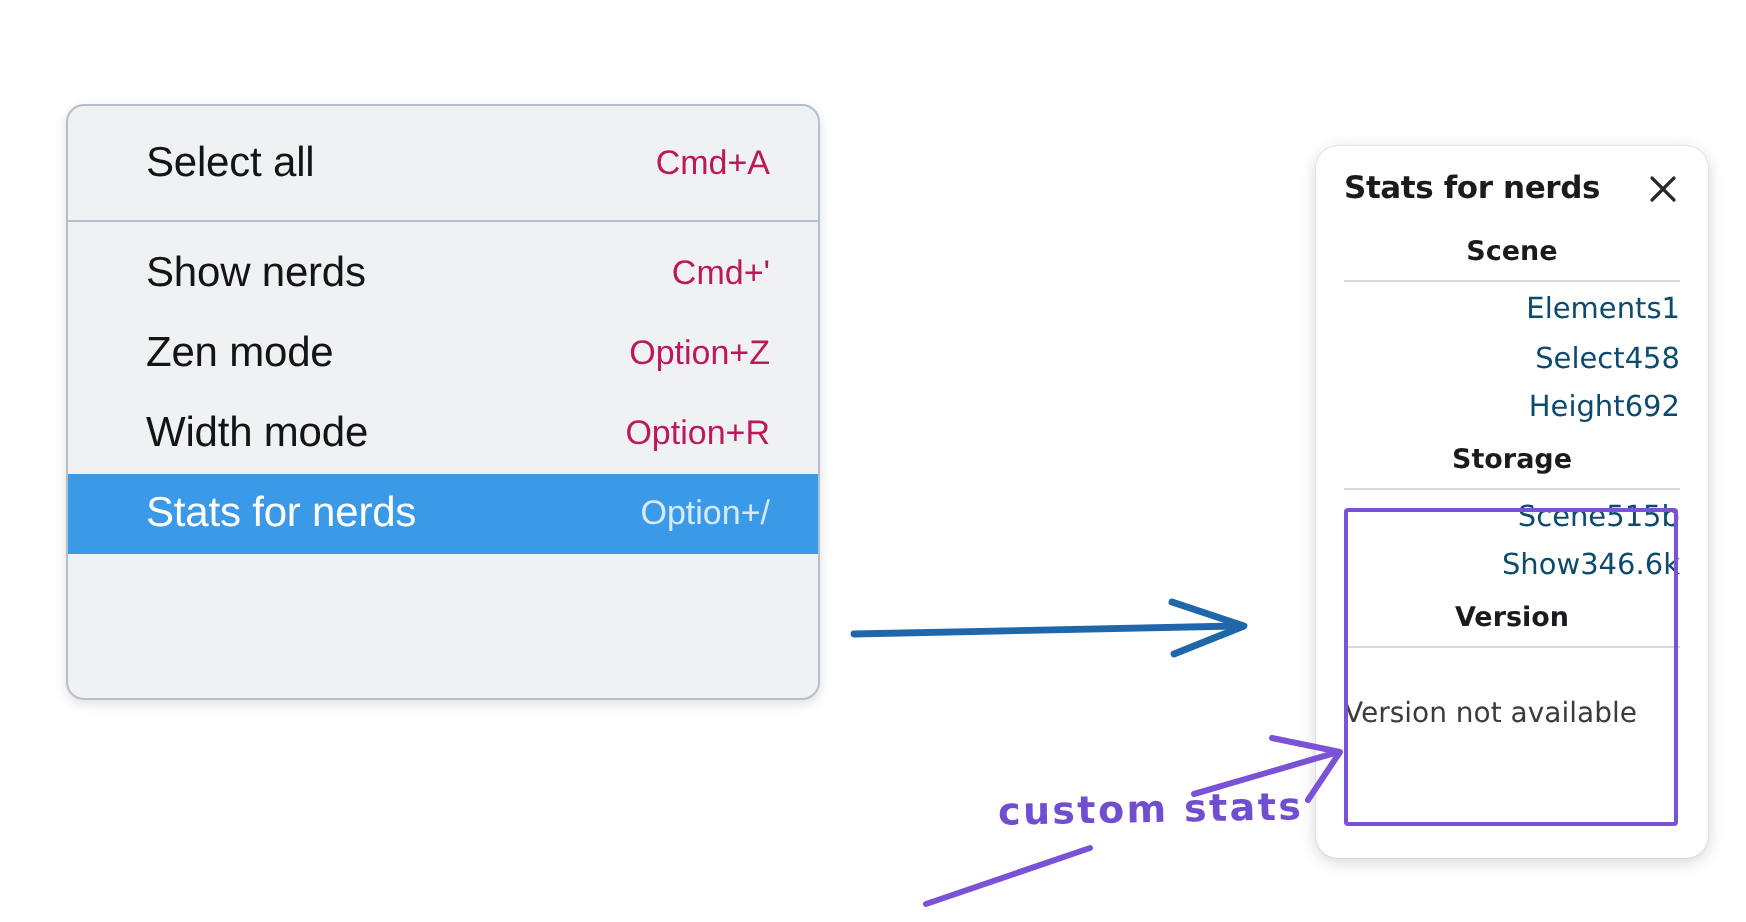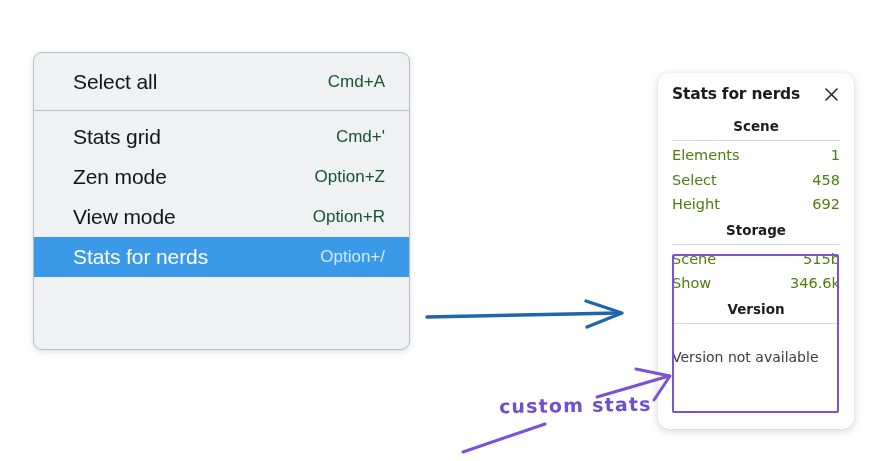--- a/index.html
+++ b/index.html
@@ -58,21 +58,21 @@
     background: #3b9ae8;
   }
   .menu-label {
     font-size: 21px;
     color: #111418;
     letter-spacing: -0.1px;
     white-space: nowrap;
   }
   .menu-shortcut {
     font-size: 17px;
-    color: #14532d;
+    color: #be185d;
     white-space: nowrap;
   }
   .menu-item.highlighted .menu-label { color: #ffffff; }
   .menu-item.highlighted .menu-shortcut { color: #d7eafb; }
 
   
   .stats-panel {
     position: absolute;
     left: 658px;
     top: 73px;
@@ -114,23 +114,23 @@
     padding: 5px 0 6px 0;
   }
   .stats-rule {
     height: 1px;
     background: #d8d8dc;
     margin: 0 0 2px 0;
   }
   .stats-row {
     display: flex;
     align-items: center;
-    justify-content: space-between;
+    justify-content: flex-end;
     font-size: 14.5px;
-    color: #4d7c0f;
+    color: #0c4a6e;
     padding: 3px 0;
     line-height: 1.28;
   }
   .stats-row .k { white-space: nowrap; }
   .stats-row .v { white-space: nowrap; }
   .stats-note {
     font-size: 14px;
     color: #3b3b40;
     padding: 5px 0 2px 0;
     white-space: nowrap;
@@ -182,29 +182,29 @@
       <div class="menu-item">
         <span class="menu-label">Select all</span>
         <span class="menu-shortcut">Cmd+A</span>
       </div>
     </div>
 
     <div class="menu-divider"></div>
 
     <div class="menu-section">
       <div class="menu-item">
-        <span class="menu-label">Stats grid</span>
+        <span class="menu-label">Show nerds</span>
         <span class="menu-shortcut">Cmd+'</span>
       </div>
       <div class="menu-item">
         <span class="menu-label">Zen mode</span>
         <span class="menu-shortcut">Option+Z</span>
       </div>
       <div class="menu-item">
-        <span class="menu-label">View mode</span>
+        <span class="menu-label">Width mode</span>
         <span class="menu-shortcut">Option+R</span>
       </div>
       <div class="menu-item highlighted">
         <span class="menu-label">Stats for nerds</span>
         <span class="menu-shortcut">Option+/</span>
       </div>
     </div>
   </div>
 
   <div class="stats-panel">

